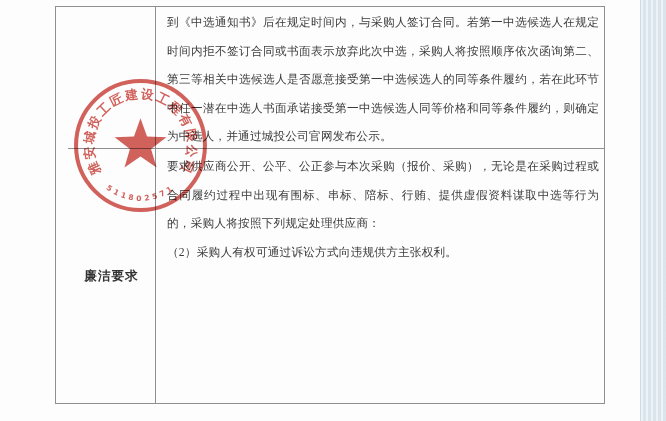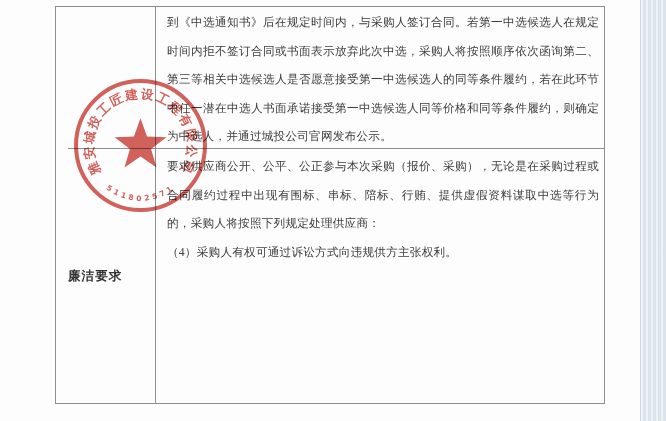--- a/index.html
+++ b/index.html
@@ -36,21 +36,21 @@
     padding: 2px 5px 0 11px;
     font-size: 11.65px;
     line-height: 28.5px;
     text-align: justify;
     text-justify: inter-ideograph;
     letter-spacing: 0.2px;
   }
   .cell.content.r2 { padding-top: 4px; }
   .cell.content p { margin: 0; }
   .label-cell {
-    display: flex; align-items: center; 
+    display: flex; align-items: center; justify-content: center;
     font-size: 12.6px; font-weight: 700; color: #333;
     letter-spacing: 1px;
   }
   .seal {
     position: absolute; left: 68px; top: 73px;
     width: 145px; height: 145px;
     mix-blend-mode: multiply;
     opacity: .83;
     pointer-events: none;
   }
@@ -69,21 +69,21 @@
 <div class="doc-table">
   <div class="cell label-col r1"></div>
   <div class="cell content r1">
     <p>到《中选通知书》后在规定时间内，与采购人签订合同。若第一中选候选人在规定时间内拒不签订合同或书面表示放弃此次中选，采购人将按照顺序依次函询第二、第三等相关中选候选人是否愿意接受第一中选候选人的同等条件履约，若在此环节中任一潜在中选人书面承诺接受第一中选候选人同等价格和同等条件履约，则确定为中选人，并通过城投公司官网发布公示。</p>
   </div>
   <div class="cell label-col label-cell">
     <span>廉洁要求</span>
   </div>
   <div class="cell content r2">
     <p>要求供应商公开、公平、公正参与本次采购（报价、采购），无论是在采购过程或合同履约过程中出现有围标、串标、陪标、行贿、提供虚假资料谋取中选等行为的，采购人将按照下列规定处理供应商：</p>
-    <p>（4）采购人有权可通过诉讼方式向违规供方主张权利。</p>
+    <p>（2）采购人有权可通过诉讼方式向违规供方主张权利。</p>
 
   </div>
 </div>
 
 <svg class="seal" viewBox="-72 -72 144 144">
   <defs>
     <path id="arc-top" d="M -38.5 27 A 47 47 0 1 1 38.5 27" fill="none"></path>
     <path id="arc-bottom" d="M -45 31.5 A 55 55 0 0 0 45 31.5" fill="none"></path>
   </defs>
   <circle cx="0" cy="0" r="64" fill="none" stroke-width="4" stroke="#c9423b"></circle>

